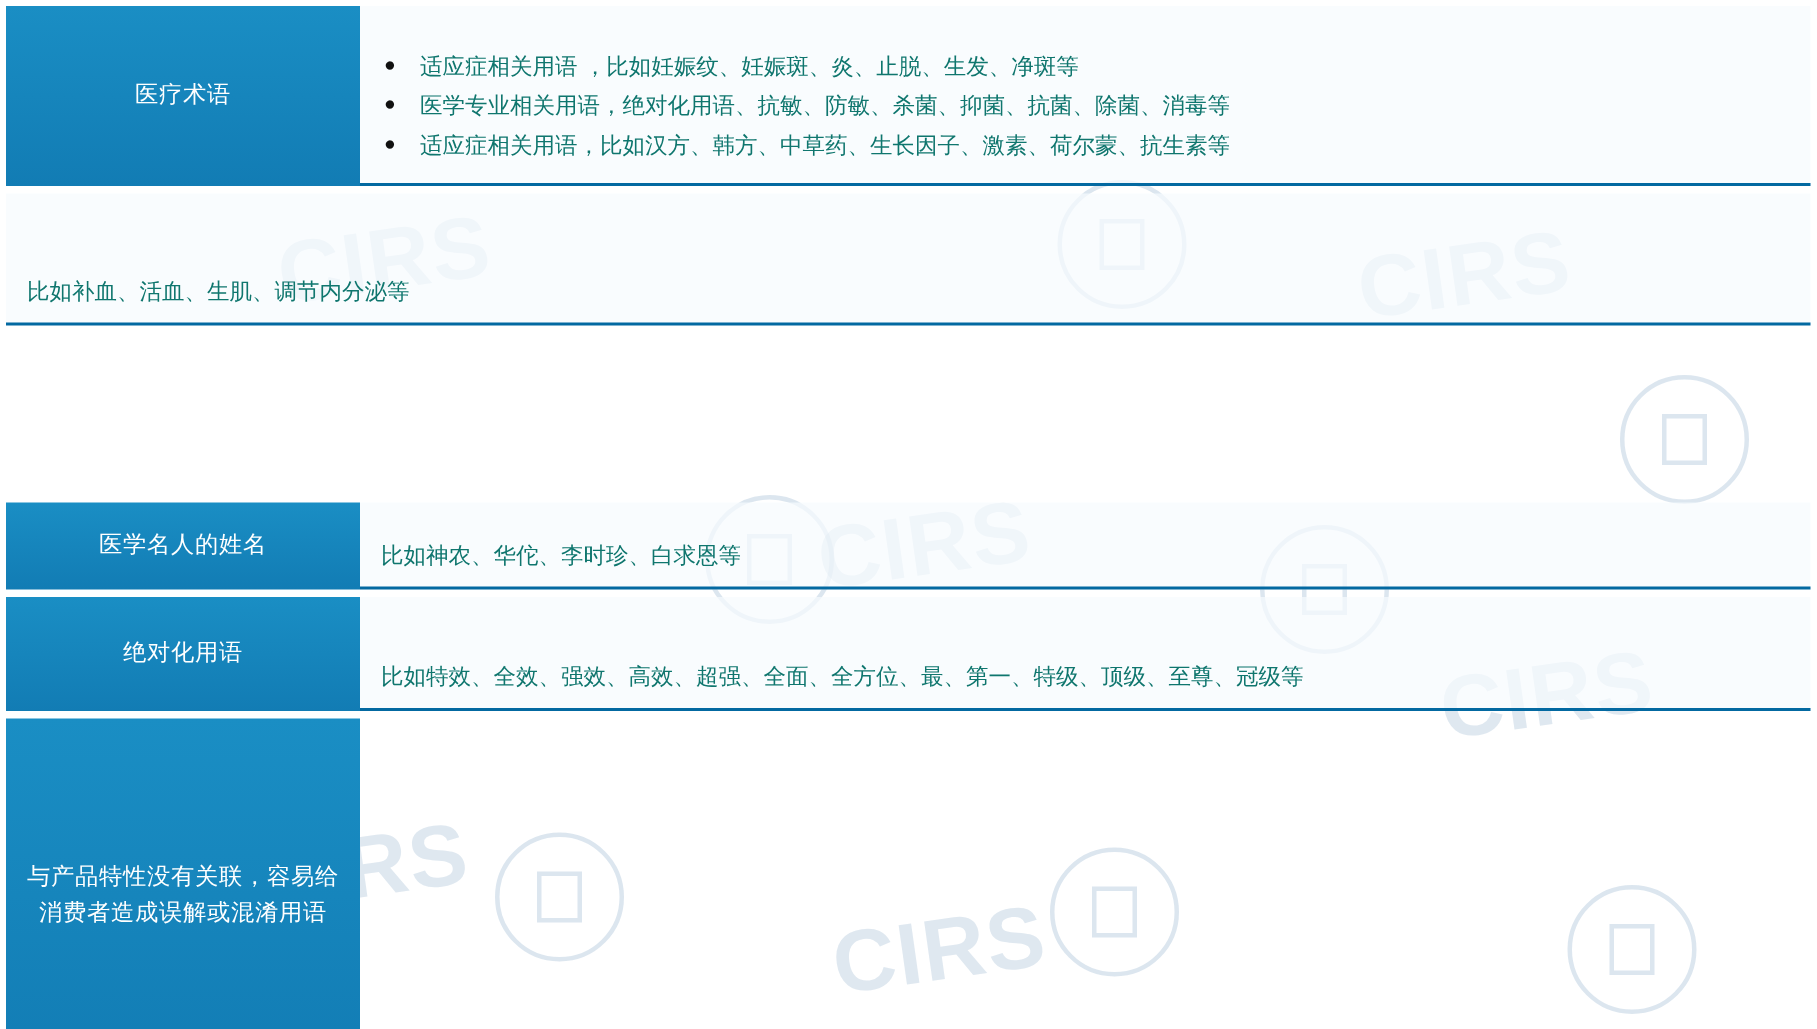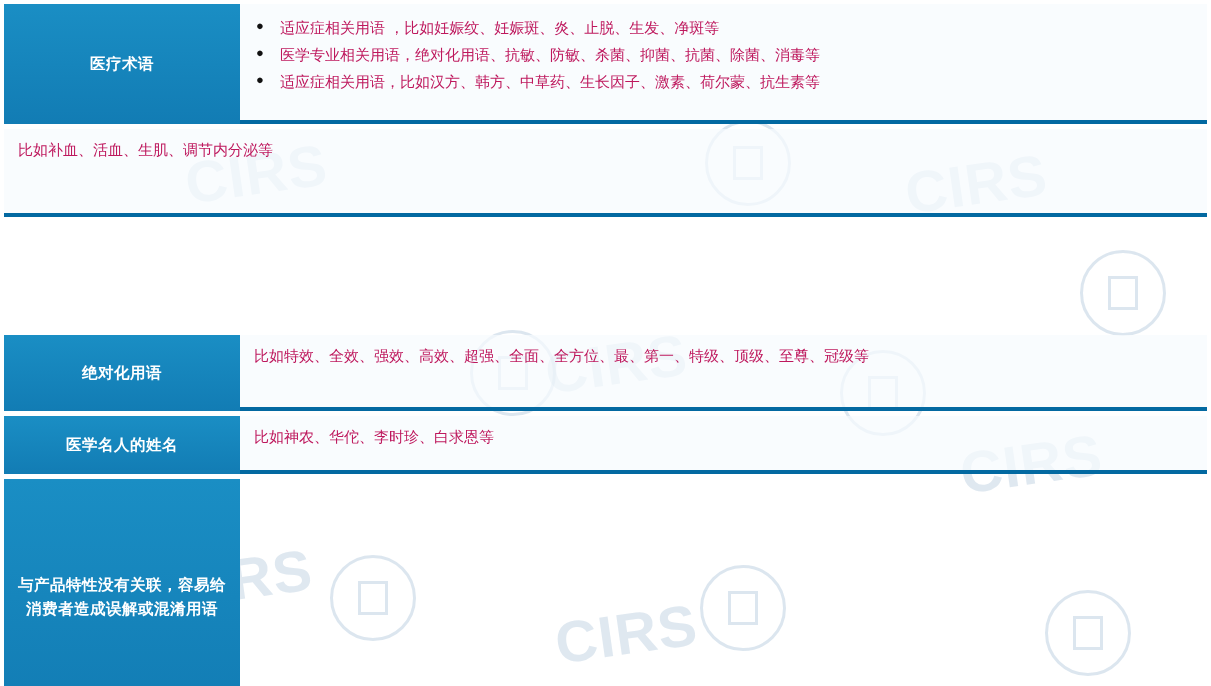--- a/index.html
+++ b/index.html
@@ -72,42 +72,42 @@
     display: flex;
     align-items: stretch;
     margin-bottom: 5px;
   }
   .cat {
     width: 236px;
     flex: 0 0 236px;
     background: linear-gradient(180deg, #1a8ec4 0%, #127cb4 100%);
     color: #ffffff;
     font-size: 15.5px;
-    font-weight: bold;
+    font-weight: normal;
     display: flex;
     align-items: center;
     justify-content: center;
     text-align: center;
     line-height: 1.55;
     padding: 6px 8px;
     box-sizing: border-box;
     letter-spacing: 0.5px;
   }
   .desc {
     flex: 1 1 auto;
     background: rgba(247, 251, 253, 0.72);
-    color: #be185d;
+    color: #0f766e;
     font-size: 15px;
     line-height: 1.68;
     padding: 8px 14px;
     box-sizing: border-box;
     display: flex;
     flex-direction: column;
-    justify-content: flex-start;
-    border-bottom: 4px solid #0369a1;
+    justify-content: flex-end;
+    border-bottom: 2px solid #0369a1;
   }
   .desc p {
     margin: 0;
   }
   .bullets {
     margin: 0;
     padding: 0;
     list-style: none;
   }
   .bullets li {
@@ -172,34 +172,34 @@
 
     <div class="row row-h-3">
       <div class="desc">
         <p>比如补血、活血、生肌、调节内分泌等</p>
       </div>
     </div>
 
     <div class="row row-h-med" style="min-height:108px;">
     </div>
 
+    <div class="row row-h-2">
+      <div class="cat">医学名人的姓名</div>
+      <div class="desc">
+        <p>比如神农、华佗、李时珍、白求恩等</p>
+      </div>
+    </div>
+
     <div class="row row-h-mid">
       <div class="cat">绝对化用语</div>
       <div class="desc">
         <p>比如特效、全效、强效、高效、超强、全面、全方位、最、第一、特级、顶级、至尊、冠级等</p>
       </div>
     </div>
 
-    <div class="row row-h-2">
-      <div class="cat">医学名人的姓名</div>
-      <div class="desc">
-        <p>比如神农、华佗、李时珍、白求恩等</p>
-      </div>
-    </div>
-
     <div class="row" style="min-height:98px;flex-direction:column;">
       <div class="cat">与产品特性没有关联，容易给消费者造成误解或混淆用语</div>
       <div class="desc">
         <p>比如智能、红外线、活氧、科技平衡、养分修复、解码等</p>
       </div>
     </div>
 
 
     <div class="row row-h-2">
       <div class="cat">已批准药名</div>

